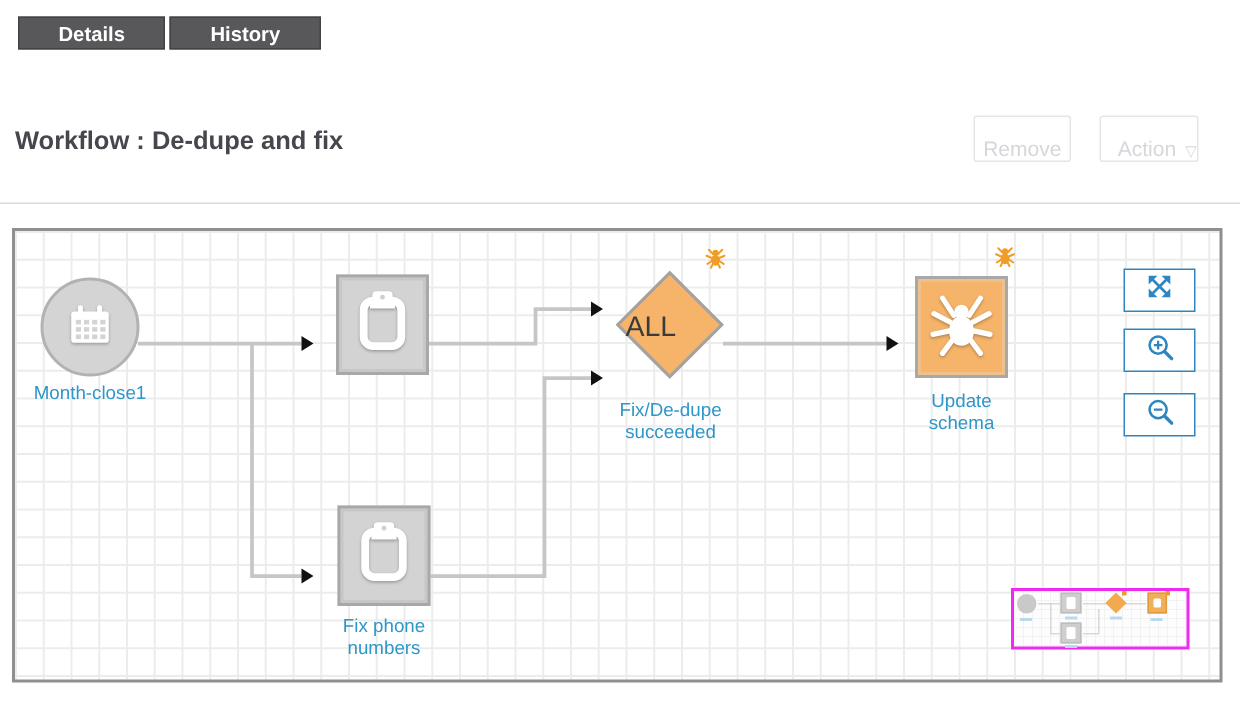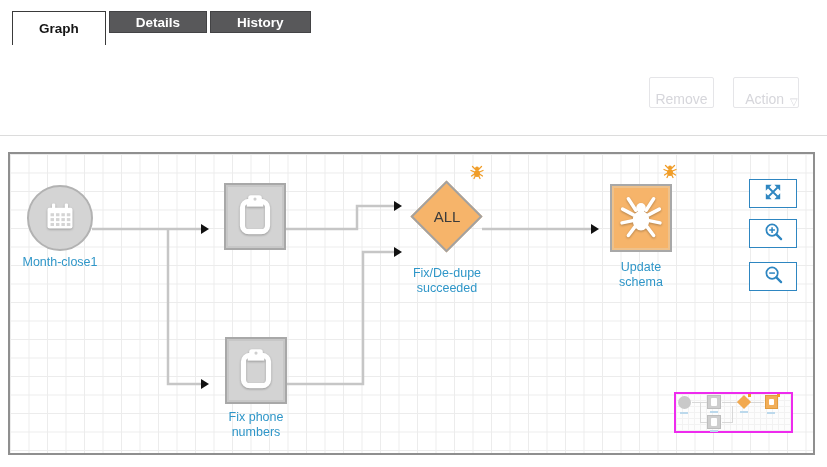--- a/index.html
+++ b/index.html
@@ -36,22 +36,22 @@
   .node-circle { left:17px; top:31px; width:66px; height:66px; border-radius:50%;
                  background:#d4d4d4; border:2px solid #b2b2b2; }
   .node-square { width:62px; height:67px; background:#d3d3d3; border:2px solid #a8a8a8;
                  box-shadow: inset 0 0 0 2px #c7c7c7; }
   .node-dedupe { left:214px; top:29px; }
   .node-fixphone { left:215px; top:183px; }
   .node-orange { left:600px; top:30px; width:62px; height:68px; background:#f6b46a; border:2px solid #a8a8a8;
                  box-shadow: inset 0 0 0 2px #eec18b; }
   .node-diamond { left:411px; top:37px; width:51px; height:51px; background:#f6b46a; border:2px solid #a2a2a2;
                   transform:rotate(45deg); }
-  .gate-text { position:absolute; left:407px; top:54px; width:60px; text-align:center;
-               font-size:15px; color:#3b3b3b; }
+  .gate-text { position:absolute; left:407px; top:54px; width:60px; text-align:left;
+               font-size:19px; color:#3b3b3b; }
 
   .node-label { position:absolute; text-align:center; color:#2f96c8; font-size:12.5px; line-height:1.2; }
   .lbl-month { left:-20px; top:101px; width:140px; }
   .lbl-dedupe { left:175px; top:102px; width:140px; }
   .lbl-fixphone { left:206px; top:256px; width:80px; }
   .lbl-gate { left:392px; top:112px; width:90px; }
   .lbl-update { left:596px; top:106px; width:70px; }
 
   .mini-spider { position:absolute; width:16px; height:16px; }
   .ms-gate { left:459px; top:10px; }
@@ -74,31 +74,29 @@
   .mm-sq { background:#cecece; border:1px solid #bdbdbd; }
   .mm-clip { position:absolute; left:3px; top:2px; width:6px; height:8px; background:#fff; border-radius:1px; }
   .mm-bar { background:#bcd9ec; width:8px; height:2px; }
 </style>
 </head>
 <body>
 
 <div class="app">
 
   <div class="tabs">
-    <div class="tab active">
-      <span>Graph</span>
-    </div>
     <div class="tab">
       <span>Details</span>
     </div>
     <div class="tab">
       <span>History</span>
     </div>
   </div>
 
+  <h1 class="page-title">Workflow : De-dupe and fix</h1>
   <button class="hdr-btn btn-remove">
     <span>Remove</span>
   </button>
   <button class="hdr-btn btn-action">
     <span>Action</span>
     <span class="caret">▽</span>
   </button>
   <div class="separator"></div>
 
   <div class="canvas">

